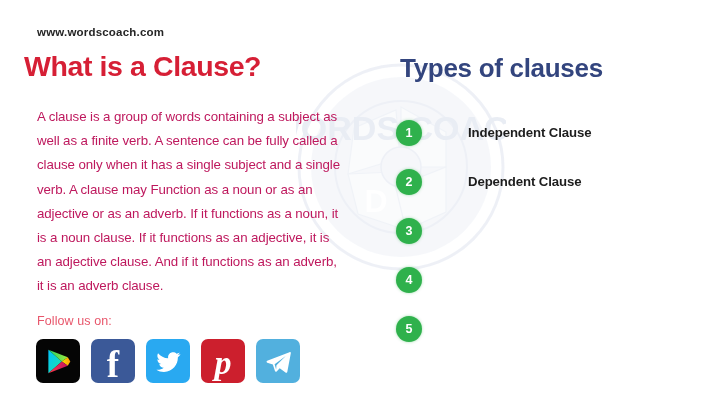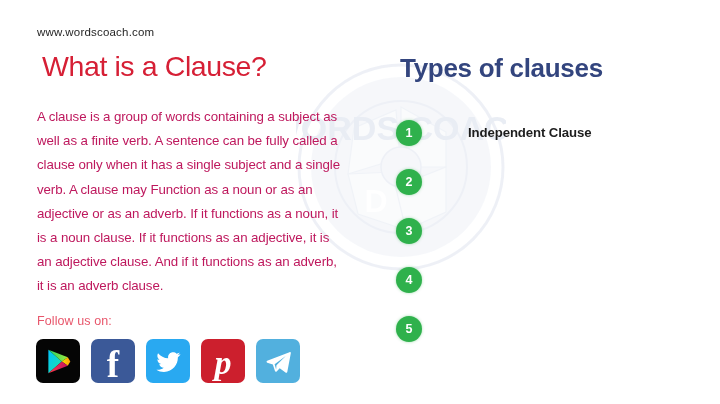--- a/index.html
+++ b/index.html
@@ -30,33 +30,33 @@
     pointer-events: none;
     z-index: 0;
   }
 
   
   .site-url {
     position: absolute;
     left: 37px;
     top: 26px;
     font-size: 11.5px;
-    font-weight: normal;
+    font-weight: bold;
     letter-spacing: 0.2px;
     color: #262626;
     z-index: 3;
   }
 
   
   .main-title {
     position: absolute;
-    left: 42px;
+    left: 24px;
     top: 50px;
     font-size: 28.5px;
-    font-weight: normal;
+    font-weight: bold;
     letter-spacing: -0.4px;
     color: #d61f35;
     z-index: 3;
     white-space: nowrap;
   }
   .body-copy {
     position: absolute;
     left: 37px;
     top: 105px;
     width: 305px;
@@ -249,20 +249,21 @@
   </div>
 
   <div class="types-title">Types of clauses</div>
   <ul class="types-list">
     <li class="type-item">
       <span class="num-badge">1</span>
       <span class="type-label">Independent Clause</span>
     </li>
     <li class="type-item">
       <span class="num-badge">2</span>
+      <span class="type-label">Dependent Clause</span>
     </li>
     <li class="type-item">
       <span class="num-badge">3</span>
     </li>
     <li class="type-item">
       <span class="num-badge">4</span>
     </li>
     <li class="type-item">
       <span class="num-badge">5</span>
     </li>

